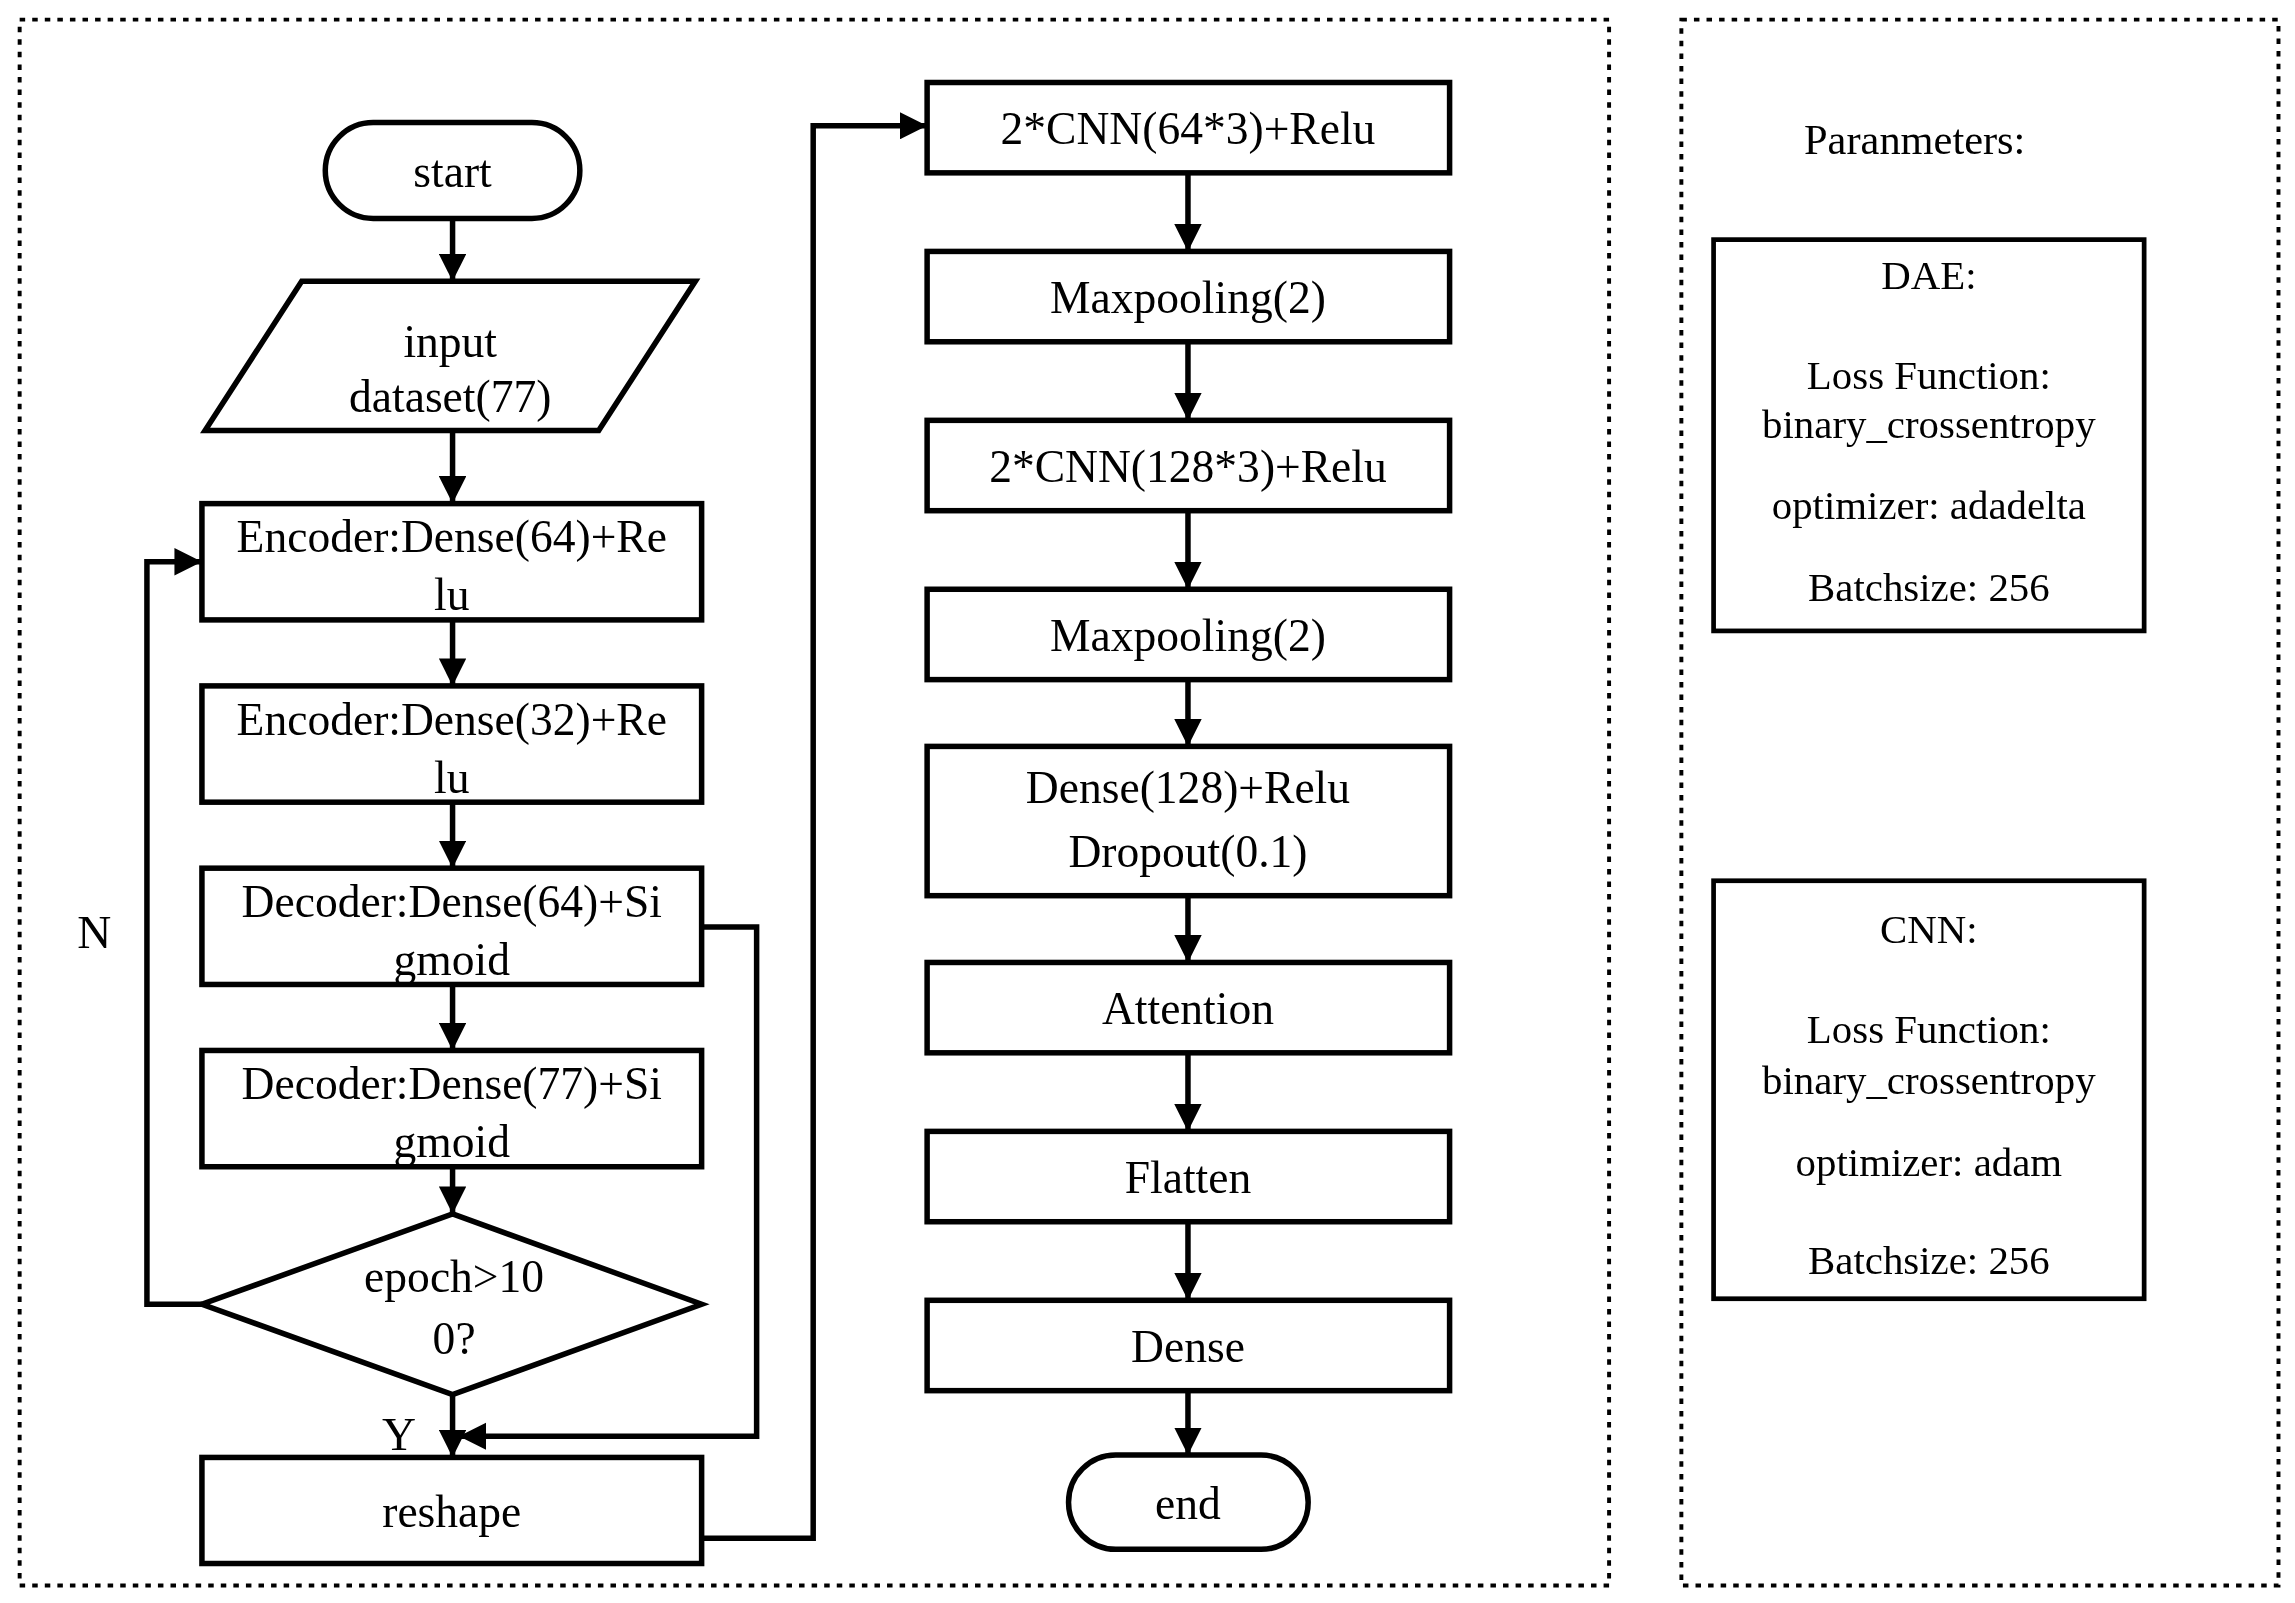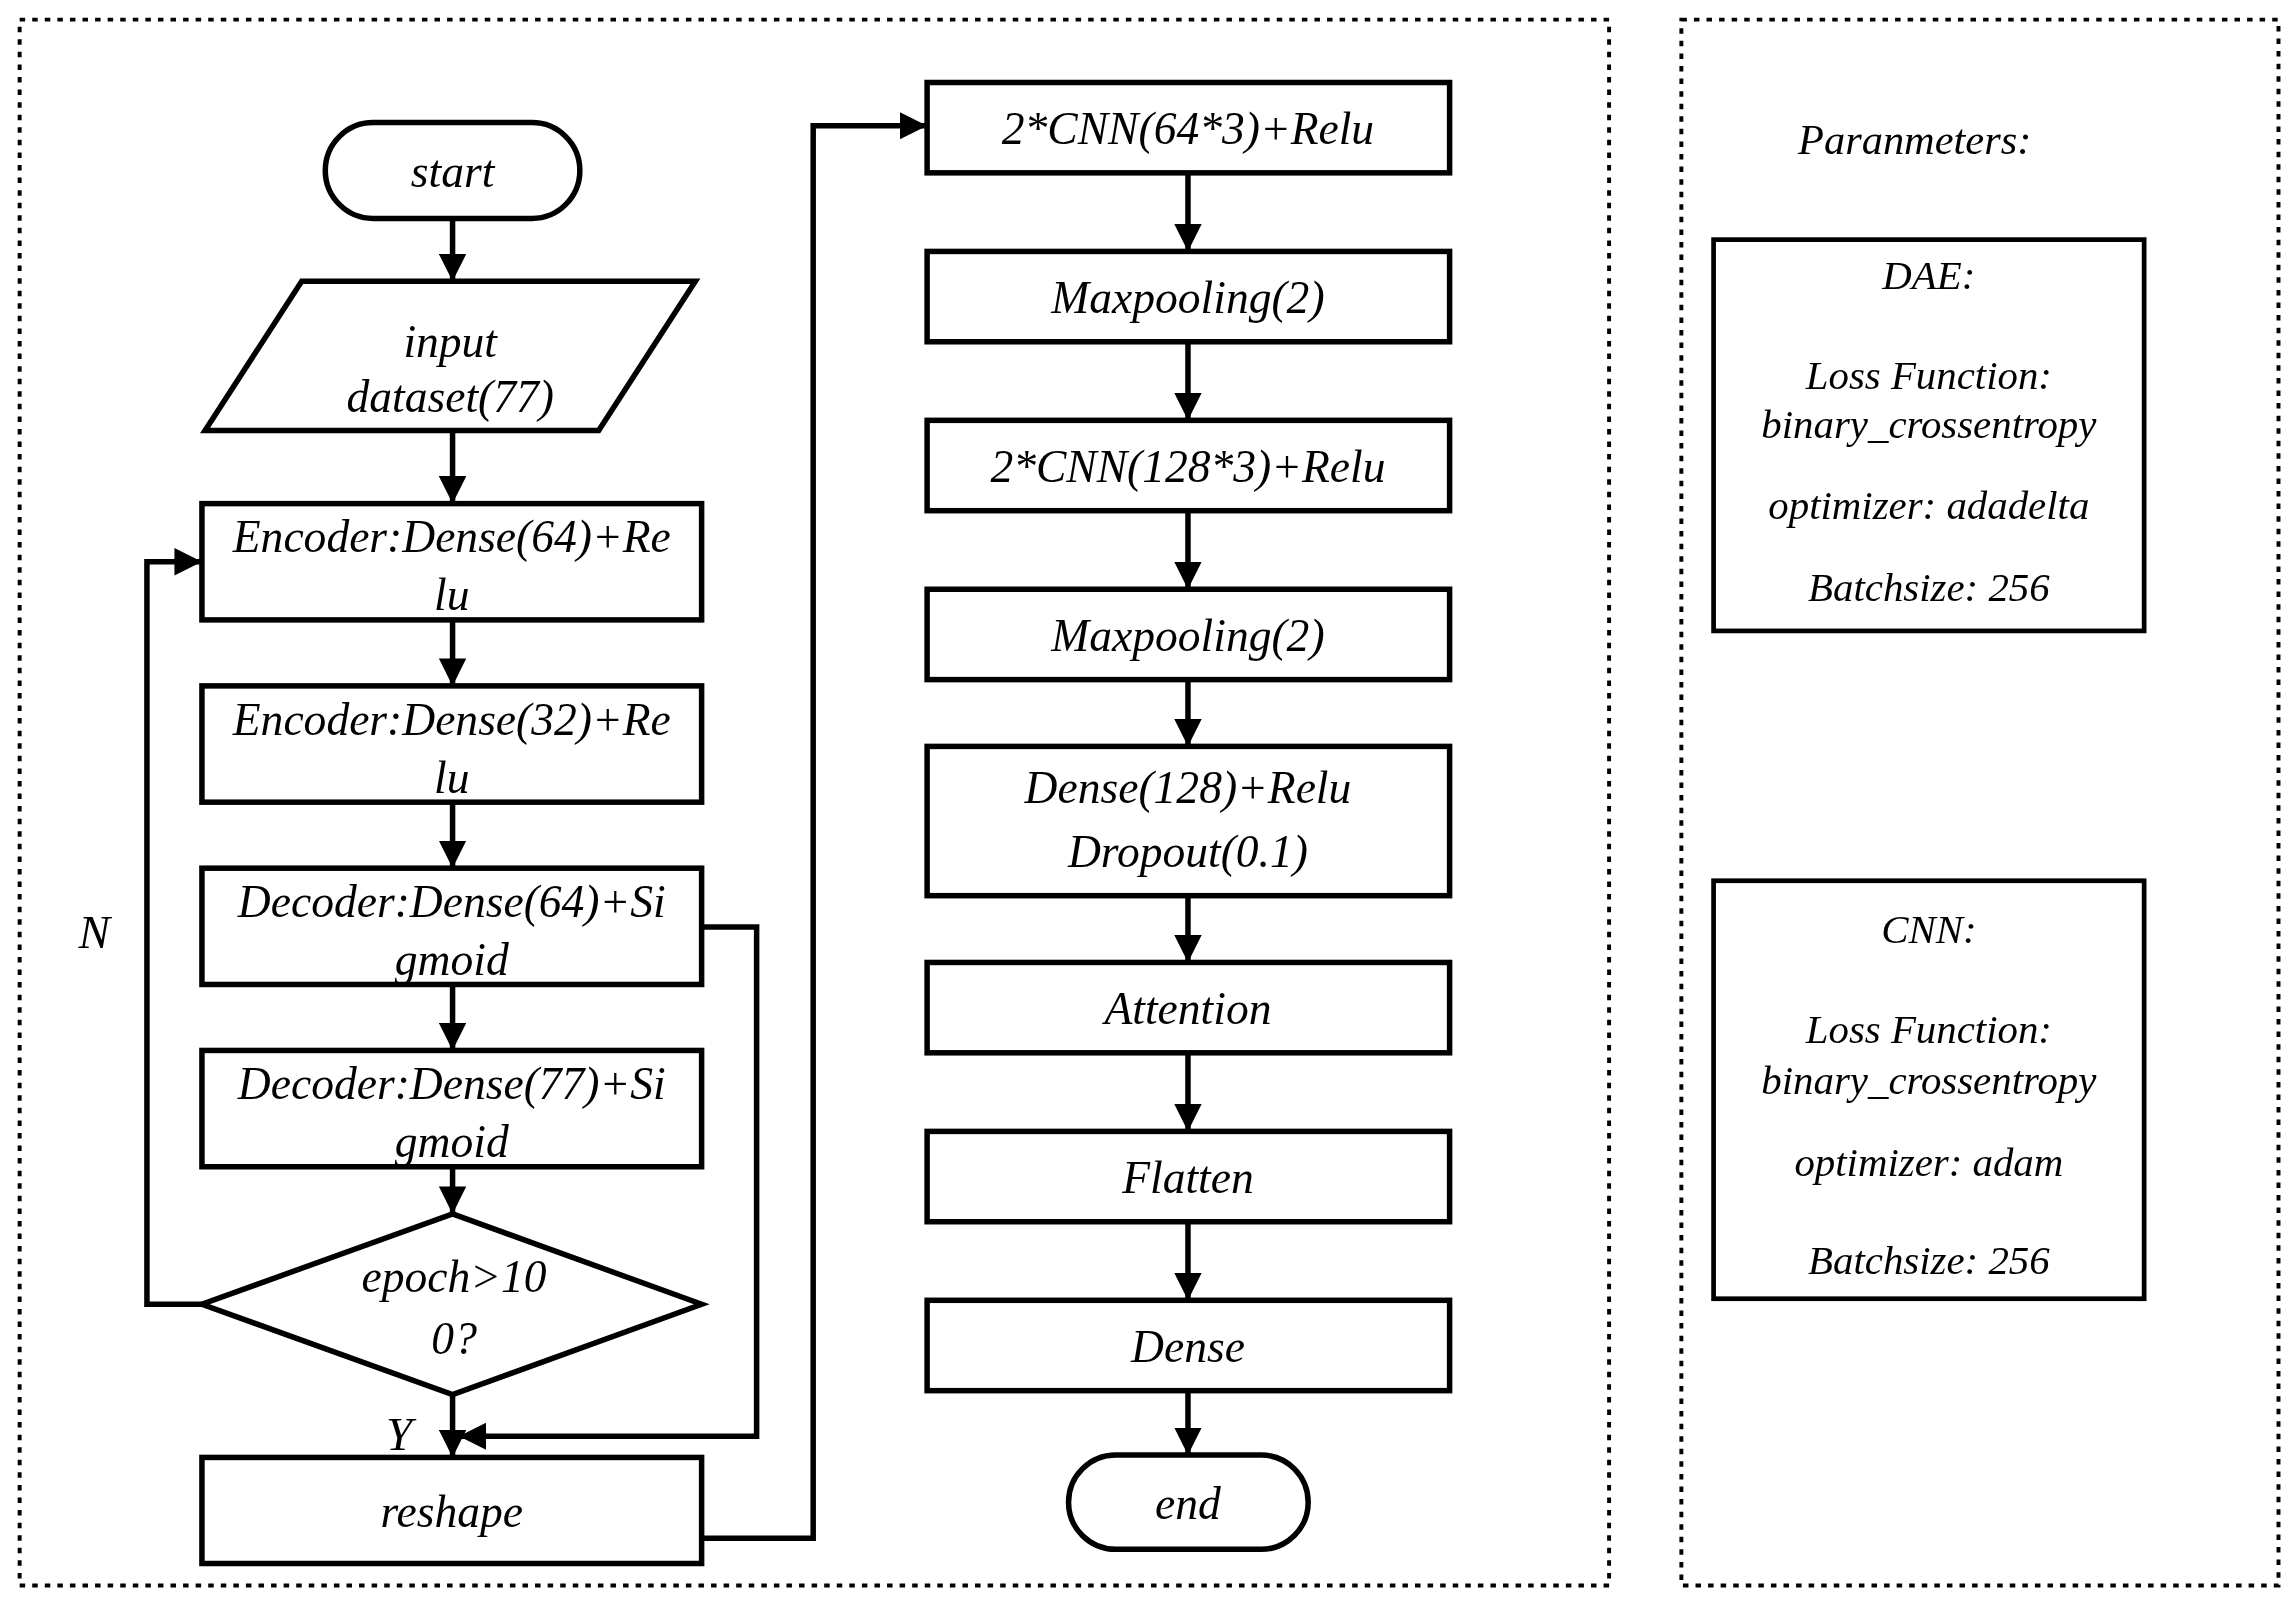--- a/index.html
+++ b/index.html
@@ -3,21 +3,20 @@
 <meta charset="utf-8">
 <style>
   html, body {
     margin: 0;
     padding: 0;
     background: #ffffff;
   }
   .stage {
     width: 100%;
     background: #ffffff;
-    font-style: italic;
   }
   svg {
     display: block;
     width: 100%;
     height: auto;
     background: #ffffff;
   }
   .shape {
     fill: #ffffff;
     stroke: #000000;

